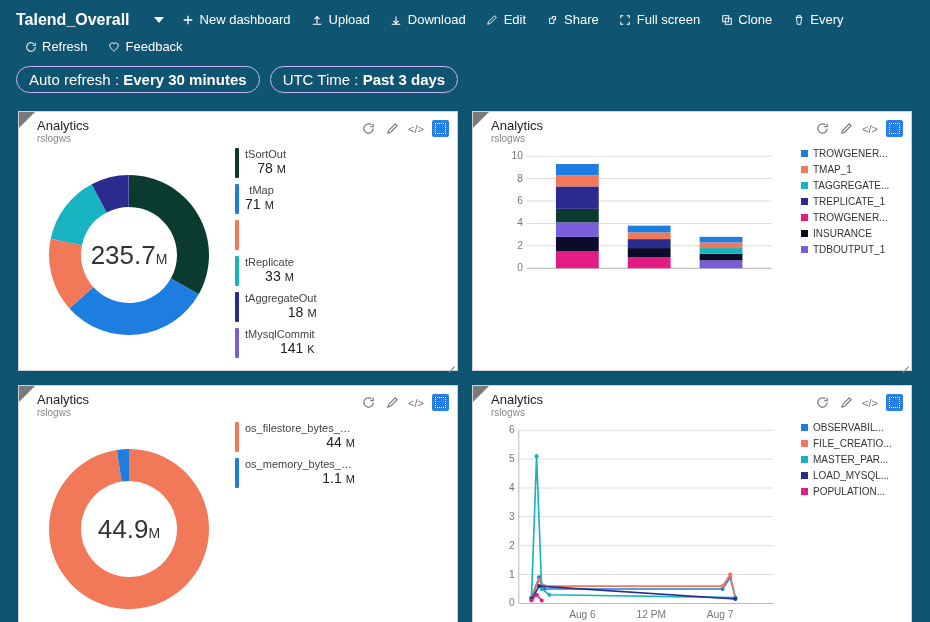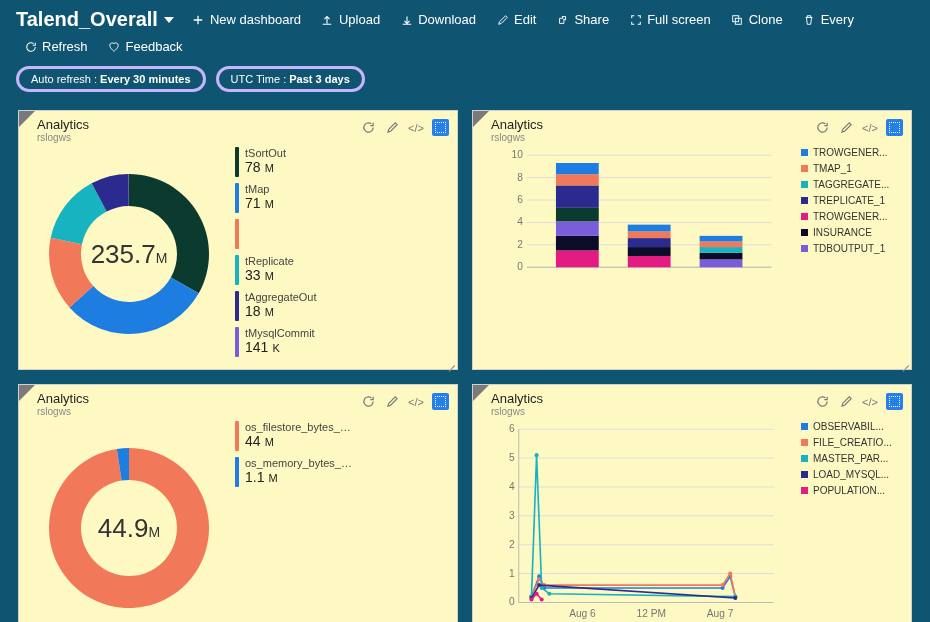--- a/index.html
+++ b/index.html
@@ -7,49 +7,49 @@
   font-family: "Segoe UI", Arial, sans-serif;
   background: #0f5471;
   width: 930px;
   height: 622px;
   overflow: hidden;
   color: #fff;
   font-size: 12px;
 }
 .header { padding: 8px 16px 4px 16px; }
 .top-row { display: flex; align-items: center; gap: 4px; flex-wrap: wrap; }
-.title { font-size: 20px; font-weight: 600; display: flex; align-items: center; gap: 6px; margin-right: 6px; }
+.title { font-size: 16px; font-weight: 600; display: flex; align-items: center; gap: 24px; margin-right: 6px; }
 .chev-down { width:0; height:0; border-left:5px solid transparent; border-right:5px solid transparent; border-top:6px solid #fff; }
 .tbtn { display: flex; align-items: center; gap: 5px; padding: 4px 8px; color: #fff; font-size: 13px; cursor: pointer; border-radius: 2px; }
 .tbtn .ic { width: 13px; height: 13px; display: inline-flex; align-items: center; justify-content: center; }
 .tbtn svg { stroke: #fff; fill: none; }
 .pills { display: flex; gap: 10px; margin-top: 8px; }
-.pill { border: 3px solid #c4b5fd; border-radius: 14px; padding: 4px 12px; font-size: 11px; cursor: pointer; }
+.pill { border: 1px solid #c4b5fd; border-radius: 14px; padding: 4px 12px; font-size: 15px; cursor: pointer; }
 .pill b { font-weight: 600; }
 .grid { display: grid; grid-template-columns: 1fr 1fr; gap: 14px; padding: 14px 18px; }
-.panel { background: #fef9c3; color: #333; position: relative; border: 1px solid #d0d0d0; height: 260px; display: flex; flex-direction: column; }
+.panel { background: #ffffff; color: #333; position: relative; border: 1px solid #d0d0d0; height: 260px; display: flex; flex-direction: column; }
 .panel-corner { position: absolute; top:0; left:0; width:0; height:0; border-top: 16px solid #7a7a7a; border-right: 16px solid transparent; cursor: pointer; }
 .panel-resize { position: absolute; bottom: 2px; right: 2px; width: 10px; height: 10px; cursor: nwse-resize; }
 .panel-resize::before, .panel-resize::after { content:""; position:absolute; background:#999; }
 .panel-resize::before { width:8px; height:1px; bottom:1px; right:0; transform: rotate(-45deg); transform-origin: right bottom; }
 .panel-resize::after { width:4px; height:1px; bottom:1px; right:0; transform: rotate(-45deg); transform-origin: right bottom; }
 .phead { display: flex; justify-content: space-between; align-items: flex-start; padding: 6px 8px 0 18px; }
 .ptitle { font-size: 13px; color: #222; }
 .psub { font-size: 10px; color: #888; }
 .picons { display: flex; gap: 8px; align-items: center; padding-top: 2px; }
 .pic { width: 16px; height: 16px; display:flex; align-items:center; justify-content:center; color:#777; cursor:pointer; font-size: 11px; }
 .pic svg { stroke:#777; fill:none; }
 .pic.cube { width:17px; height:17px; background:#2680eb; border-radius:2px; position:relative; }
 .pic.cube::after { content:""; position:absolute; inset:3px; border:1px dotted #fff; border-radius:1px; }
 .pbody { flex:1; display:flex; padding: 4px 8px 8px 10px; min-height:0; }
 .donut-wrap { position: relative; flex: 0 0 200px; display:flex; align-items:center; justify-content:center; }
 .donut-center { position:absolute; font-size: 26px; color:#333; font-weight:400; }
 .donut-center .sm { font-size: 14px; }
 .legend { flex:1; min-width:0; padding-left: 6px; overflow:hidden; }
-.li { display:flex; align-items:flex-start; gap:6px; margin-bottom: 6px; }
+.li { display:flex; align-items:flex-start; gap:6px; margin-bottom: 6px; text-align: right; }
 .lbar { width: 4px; height: 30px; border-radius: 1px; flex-shrink:0; }
 .ltxt { min-width:0; }
 .lname { font-size: 11px; color:#444; white-space: nowrap; overflow:hidden; text-overflow: ellipsis; max-width: 110px; }
 .lval { font-size: 14px; color:#222; }
 .lval .u { font-size: 11px; margin-left:1px; }
 .chart-area { flex:1; display:flex; min-width:0; }
 .axis-svg { flex:1; min-width:0; }
 .slegend { width: 108px; font-size: 10px; padding-left: 6px; }
 .sli { display:flex; align-items:center; gap:5px; margin-bottom:5px; white-space:nowrap; overflow:hidden; text-overflow:ellipsis; }
 .ssw { width:7px; height:7px; flex-shrink:0; }

